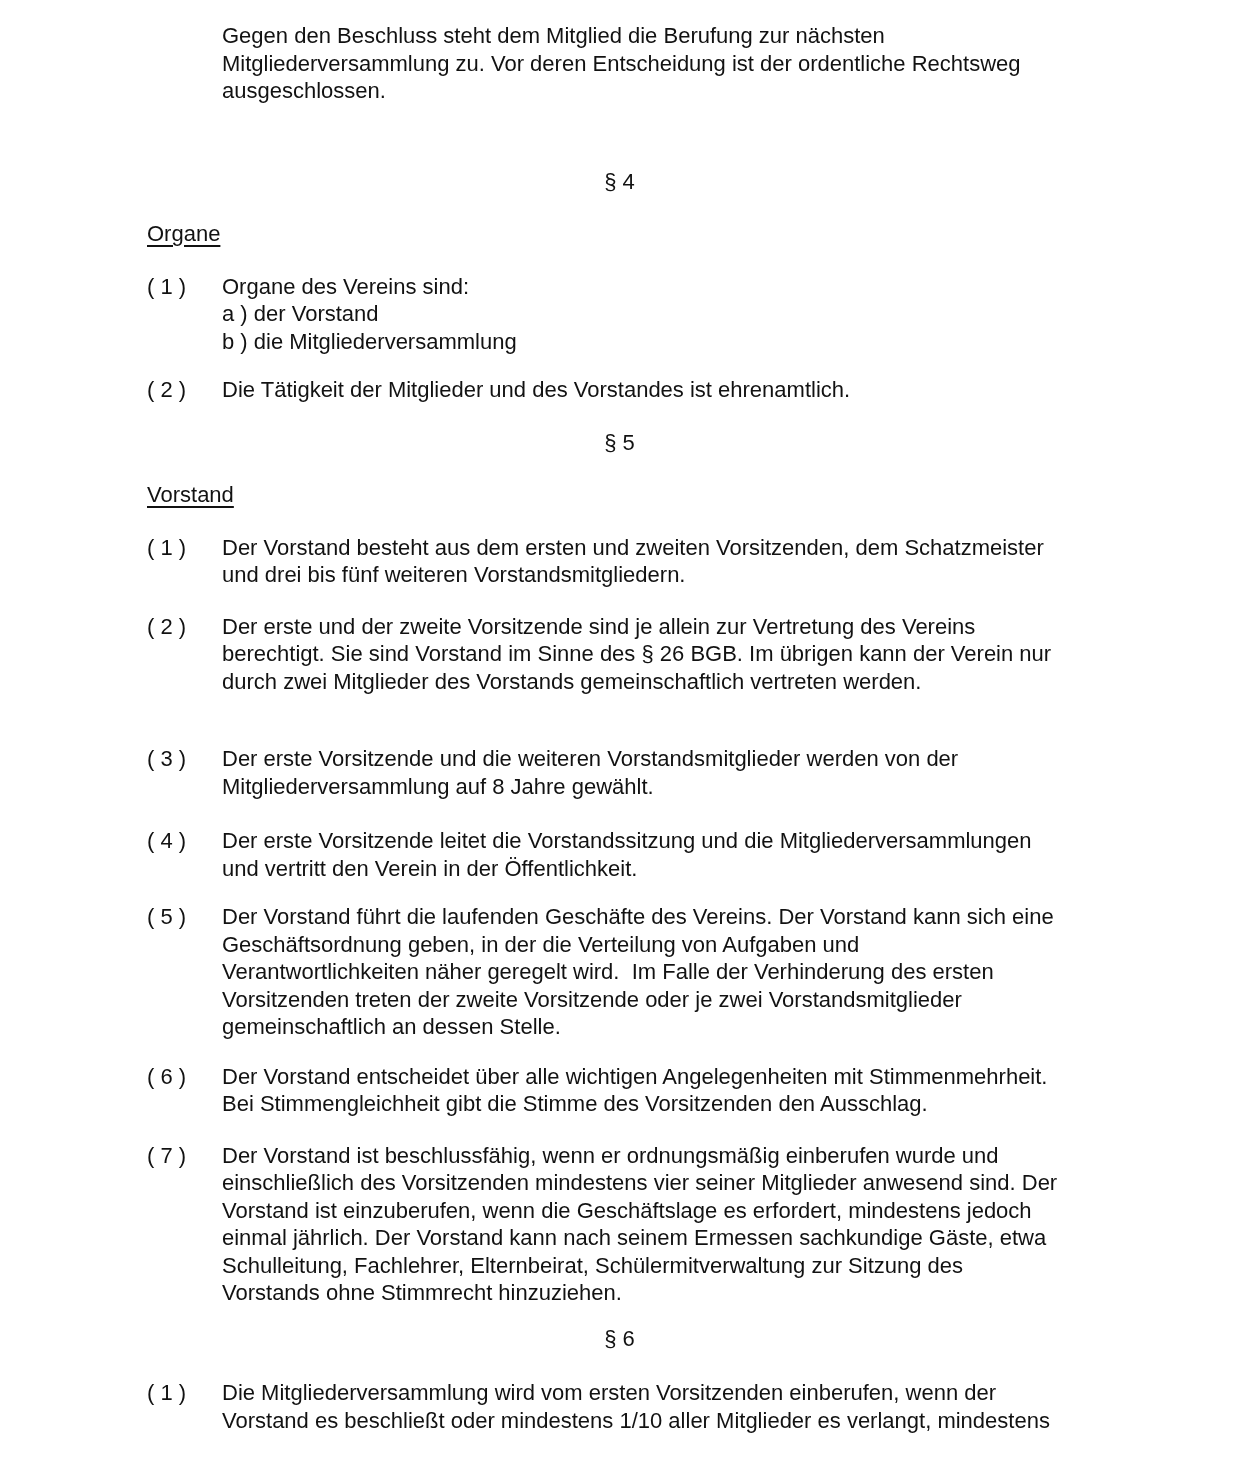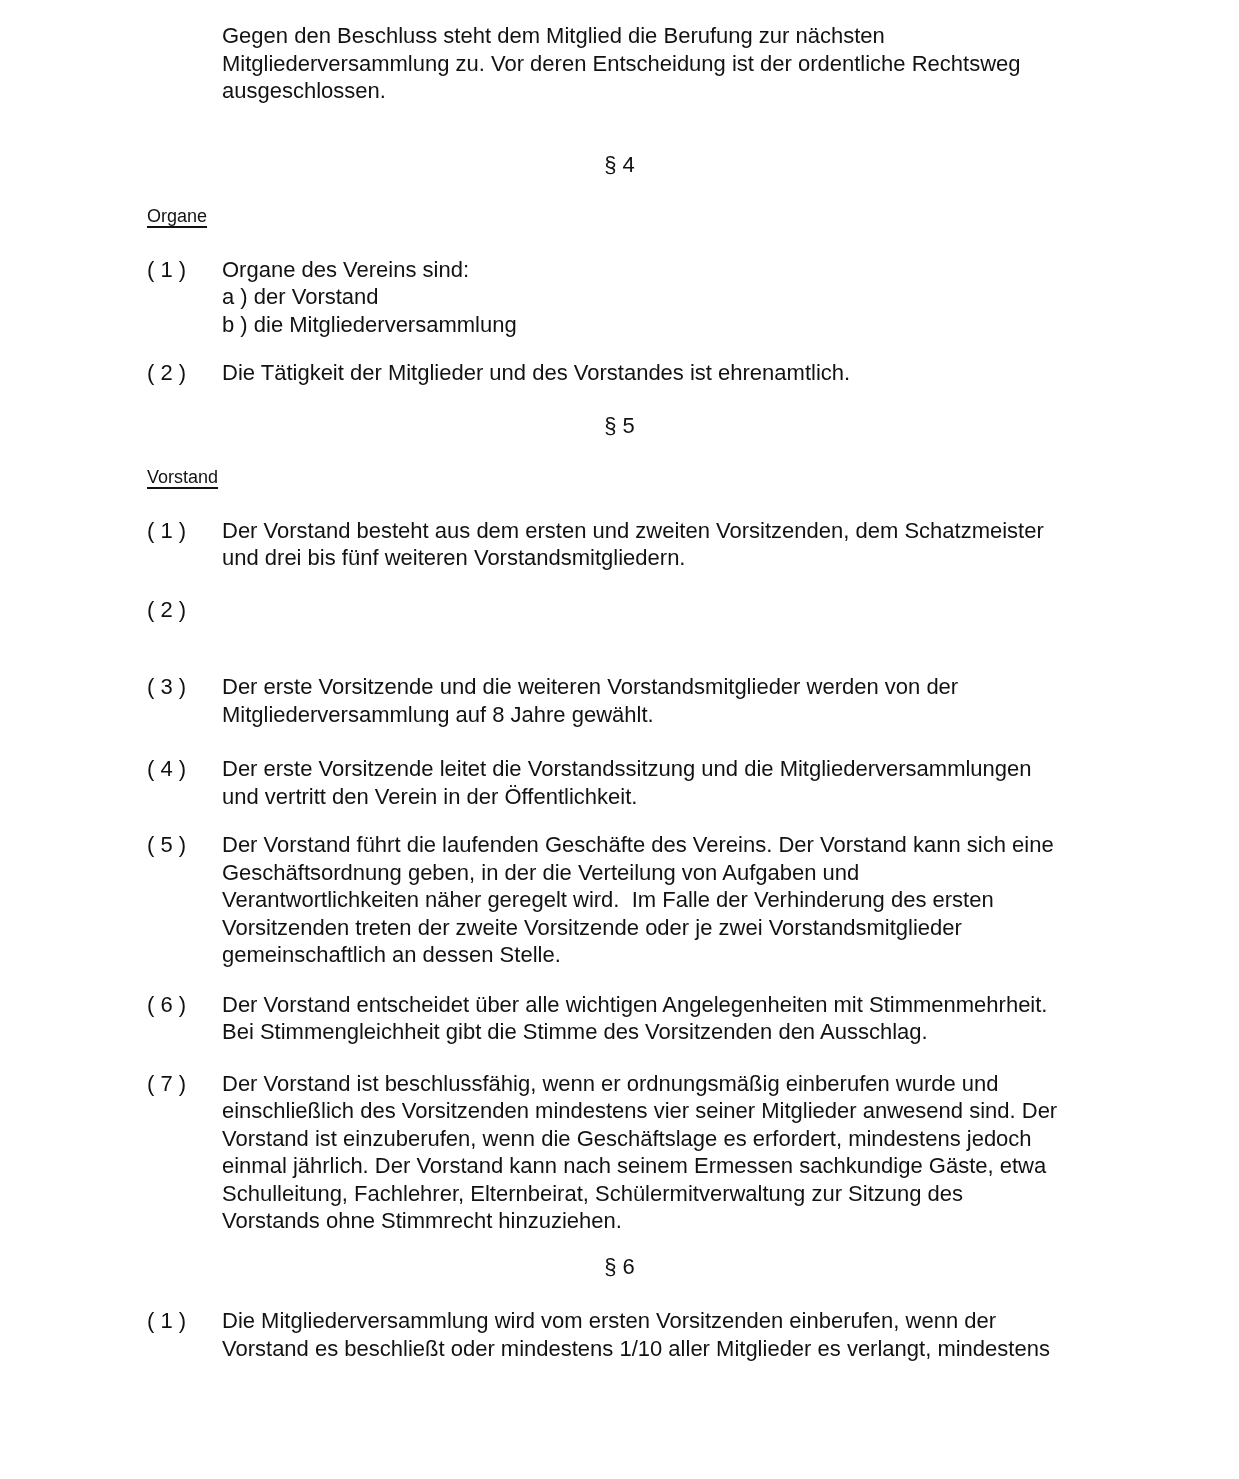--- a/index.html
+++ b/index.html
@@ -26,21 +26,21 @@
   }
 
   .secnum {
     width: 100%;
     text-align: center;
     margin: 0 0 25px 0;
   }
 
   .heading {
     margin: 0 0 25px 147px;
-    font-size: 18px;
+    font-size: 22px;
     font-weight: 400;
     text-decoration: underline;
     text-underline-offset: 4px;
     text-decoration-thickness: 1.5px;
   }
 
   .item {
     display: flex;
     align-items: flex-start;
     padding-left: 147px;
@@ -49,21 +49,21 @@
   .item .label { flex: 0 0 75px; }
   .item .text  { width: 900px; white-space: pre-wrap; }
 
   
   .mb-0  { margin-bottom: 0; }
   .mb-18 { margin-bottom: 18px; }
   .mb-21 { margin-bottom: 21px; }
   .mb-22 { margin-bottom: 22px; }
   .mb-24 { margin-bottom: 24px; }
   .mb-27 { margin-bottom: 27px; }
-  .mb-46 { margin-bottom: 46px; }
+  .mb-46 { margin-bottom: 63px; }
   .mb-50 { margin-bottom: 50px; }
 </style>
 </head>
 <body>
 
 <div class="page">
 
   <p class="para mb-46">Gegen den Beschluss steht dem Mitglied die Berufung zur nächsten
 Mitgliederversammlung zu. Vor deren Entscheidung ist der ordentliche Rechtsweg
 ausgeschlossen.</p>
@@ -89,20 +89,23 @@
   <h2 class="heading">Vorstand</h2>
 
   <div class="item mb-24">
     <span class="label">( 1 )</span>
     <span class="text">Der Vorstand besteht aus dem ersten und zweiten Vorsitzenden, dem Schatzmeister
 und drei bis fünf weiteren Vorstandsmitgliedern.</span>
   </div>
 
   <div class="item mb-50">
     <span class="label">( 2 )</span>
+    <span class="text">Der erste und der zweite Vorsitzende sind je allein zur Vertretung des Vereins
+berechtigt. Sie sind Vorstand im Sinne des § 26 BGB. Im übrigen kann der Verein nur
+durch zwei Mitglieder des Vorstands gemeinschaftlich vertreten werden.</span>
   </div>
 
   <div class="item mb-27">
     <span class="label">( 3 )</span>
     <span class="text">Der erste Vorsitzende und die weiteren Vorstandsmitglieder werden von der
 Mitgliederversammlung auf 8 Jahre gewählt.</span>
   </div>
 
   <div class="item mb-21">
     <span class="label">( 4 )</span>

